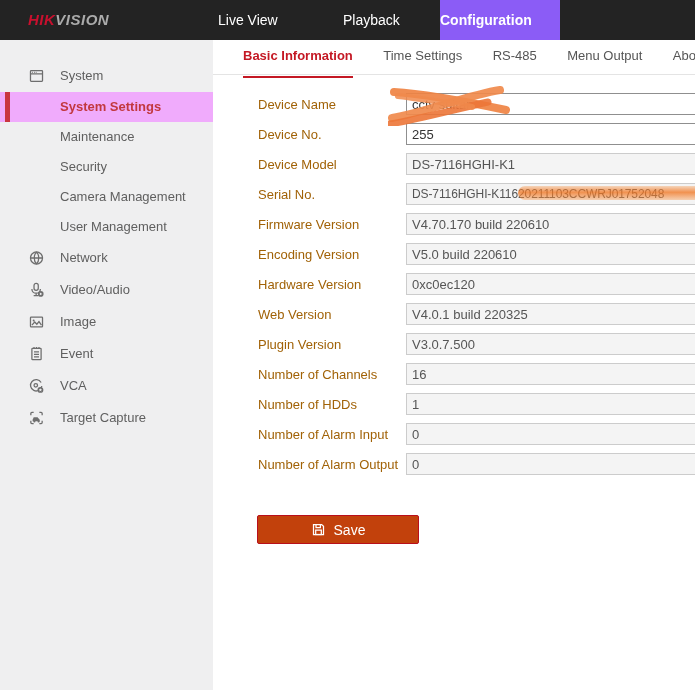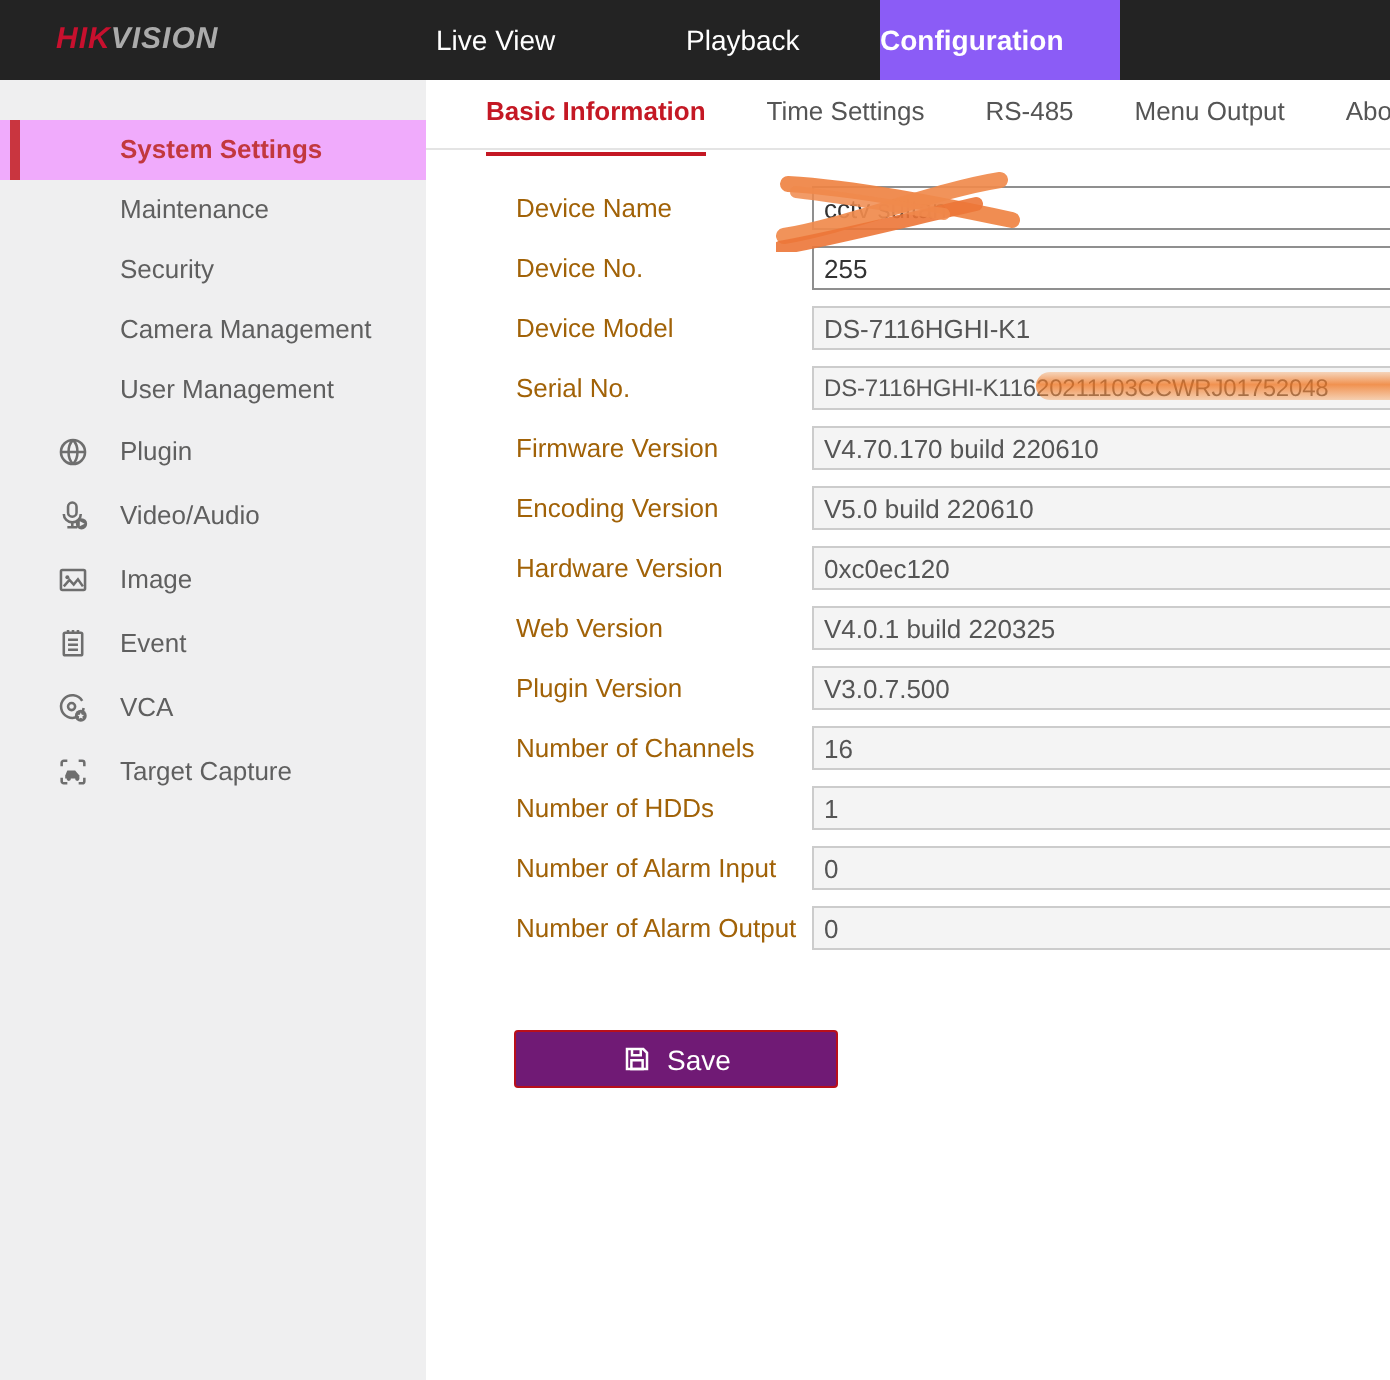--- a/index.html
+++ b/index.html
@@ -43,21 +43,21 @@
   .form { padding-top:14px; }
   .form-row { position:relative; height:30px; }
   .form-label { position:absolute; left:45px; top:50%; transform:translateY(-50%);
                 font-size:13px; color:#a16207; white-space:nowrap; }
   .form-input { position:absolute; left:193px; top:4px; width:320px; height:22px;
                 padding:0 5px; font-size:13px; font-family:inherit;
                 border:1px solid #8f8f8f; background:#fff; color:#333; outline:none; }
   .form-input.readonly { border:1px solid #cccccc; background:#f4f4f4; color:#555; }
   .form-input.serial { font-size:12px; letter-spacing:-.1px; }
 
-  .save-btn { margin:36px 0 0 44px; width:162px; height:29px; background:#701a75;
+  .save-btn { margin:36px 0 0 44px; width:162px; height:29px; background:#c2410c;
               border:1px solid #b90f1b; border-radius:2px; color:#fff; font-size:14px;
               font-family:inherit; display:flex; align-items:center; justify-content:center;
               gap:8px; cursor:pointer; }
   .save-btn svg { width:15px; height:15px; }
 
   
   .scribble { position:absolute; left:388px; top:84px; width:124px; height:42px;
               z-index:10; pointer-events:none; }
   .serial-highlight { position:absolute; left:518px; top:186px; width:177px; height:14px;
               z-index:10; pointer-events:none; border-radius:7px 0 0 7px;
@@ -69,20 +69,32 @@
 
 <div class="topbar">
   <div class="logo"><span class="hik">HIK</span><span class="vision">VISION</span></div>
   <div class="nav-item nav-live">Live View</div>
   <div class="nav-item nav-play">Playback</div>
   <div class="nav-item nav-conf">Configuration</div>
 </div>
 
 <div class="sidebar">
 
+  <div class="side-item lvl1">
+    <span class="icon">
+      <svg viewBox="0 0 24 24" fill="none" stroke="#6e6e6e" stroke-width="1.8">
+        <rect x="3.5" y="4.5" width="17" height="15" rx="1"></rect>
+        <line x1="3.5" y1="9" x2="20.5" y2="9"></line>
+        <line x1="6" y1="6.8" x2="7" y2="6.8"></line>
+          <line x1="8.5" y1="6.8" x2="9.5" y2="6.8"></line>
+          <line x1="11" y1="6.8" x2="12" y2="6.8"></line>
+      </svg>
+    </span>
+    <span class="lbl">System</span>
+  </div>
 
   <div class="side-item lvl2 selected">
     <span class="lbl">System Settings</span>
   </div>
 
   <div class="side-item lvl2">
     <span class="lbl">Maintenance</span>
   </div>
 
   <div class="side-item lvl2">
@@ -97,21 +109,21 @@
     <span class="lbl">User Management</span>
   </div>
 
   <div class="side-item lvl1">
     <span class="icon">
       <svg viewBox="0 0 24 24" fill="none" stroke="#6e6e6e" stroke-width="1.8">
         <circle cx="12" cy="12" r="8.5"></circle>
         <path d="M12,3.5 c-4.2,4 -4.2,13 0,17 M12,3.5 c4.2,4 4.2,13 0,17 M3.5,12 h17"></path>
       </svg>
     </span>
-    <span class="lbl">Plugin</span>
+    <span class="lbl">Network</span>
   </div>
 
   <div class="side-item lvl1">
     <span class="icon">
       <svg viewBox="0 0 24 24" fill="none" stroke="#6e6e6e" stroke-width="1.8">
         <rect x="8.5" y="2.5" width="6" height="10" rx="3"></rect>
         <path d="M5.5,10.5 a6,6 0 0 0 12,0 M11.5,16.5 V20 M8,20 h7"></path>
         <circle cx="18" cy="17.5" r="4" fill="#6e6e6e" stroke="none"></circle>
         <path d="M16.8,15.7 L20.2,17.5 L16.8,19.3 Z" fill="#efeff0" stroke="none"></path>
       </svg>

